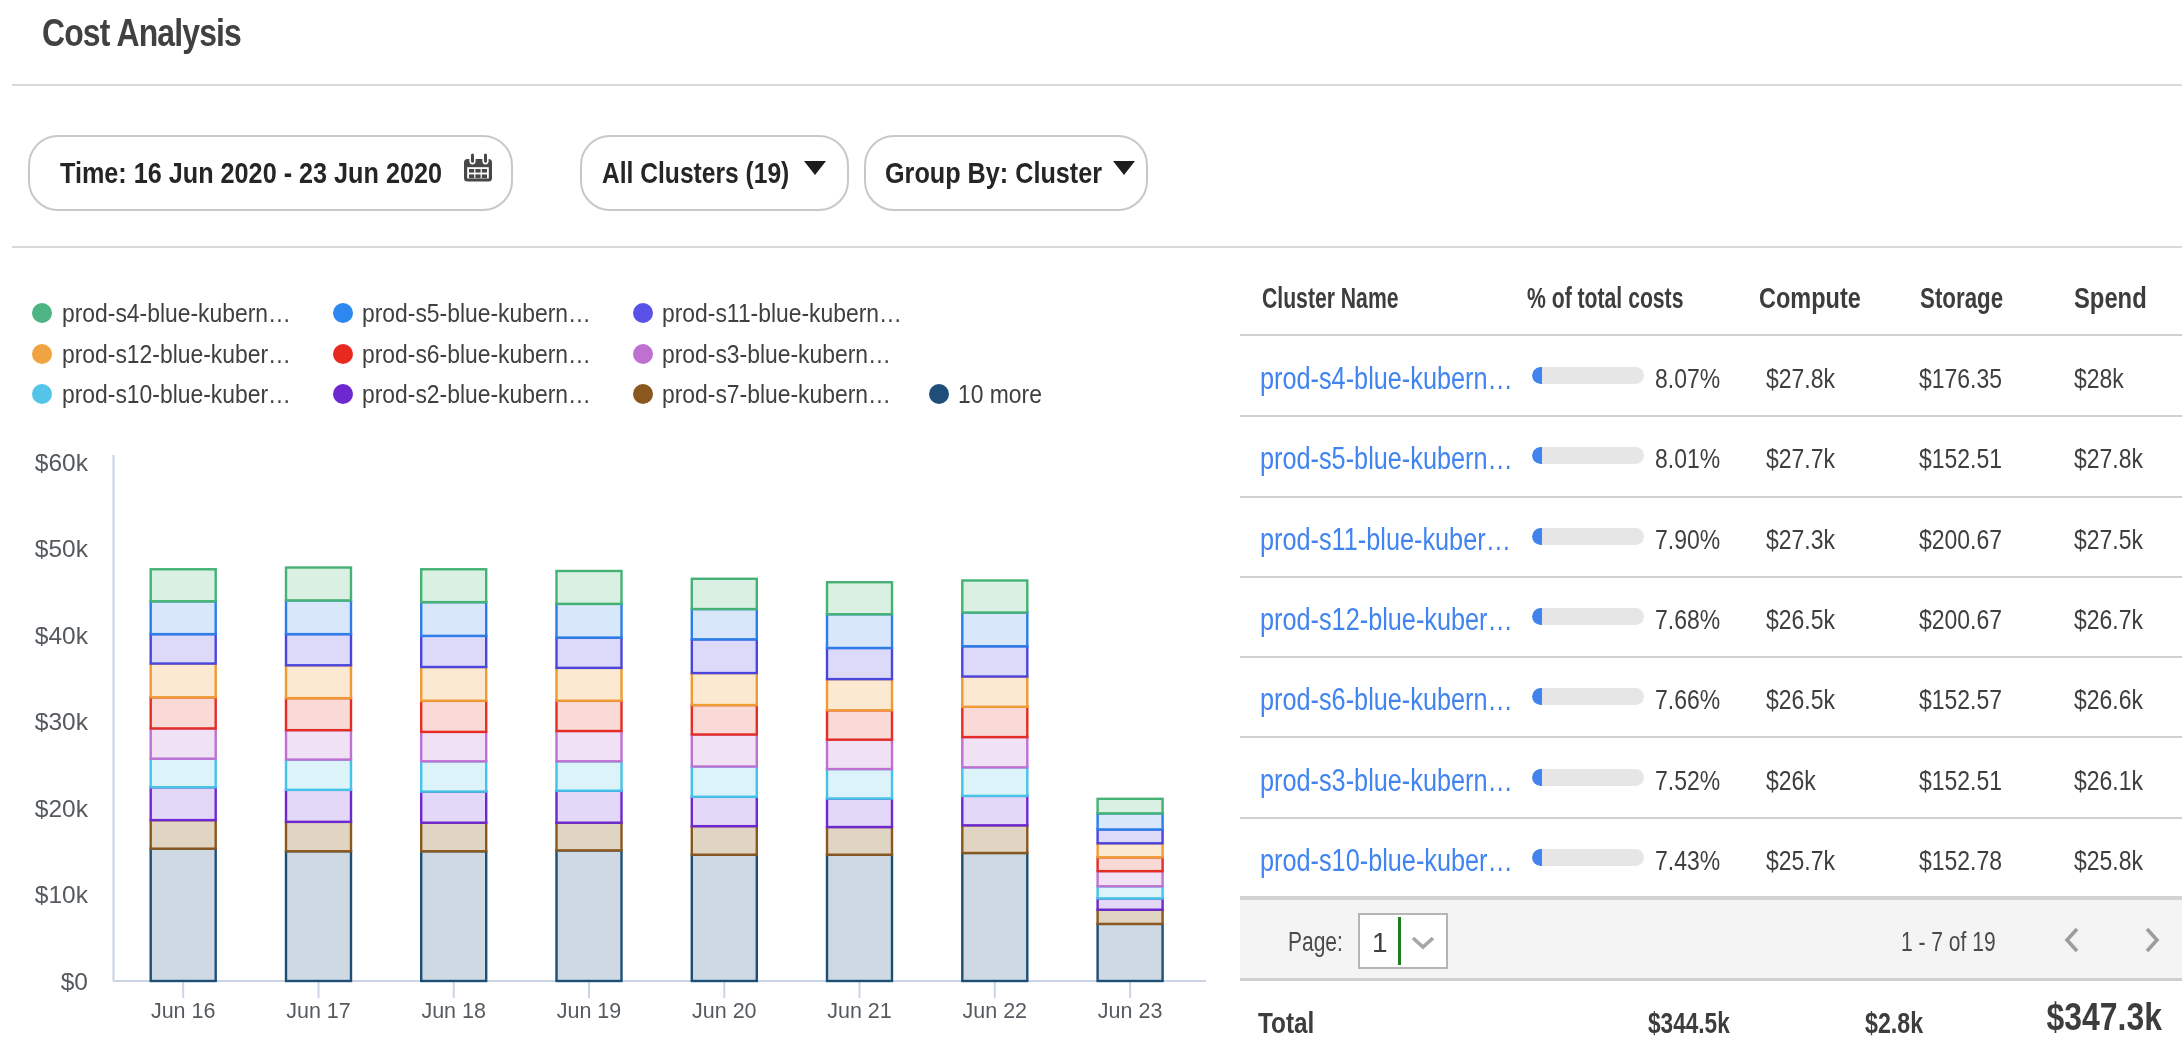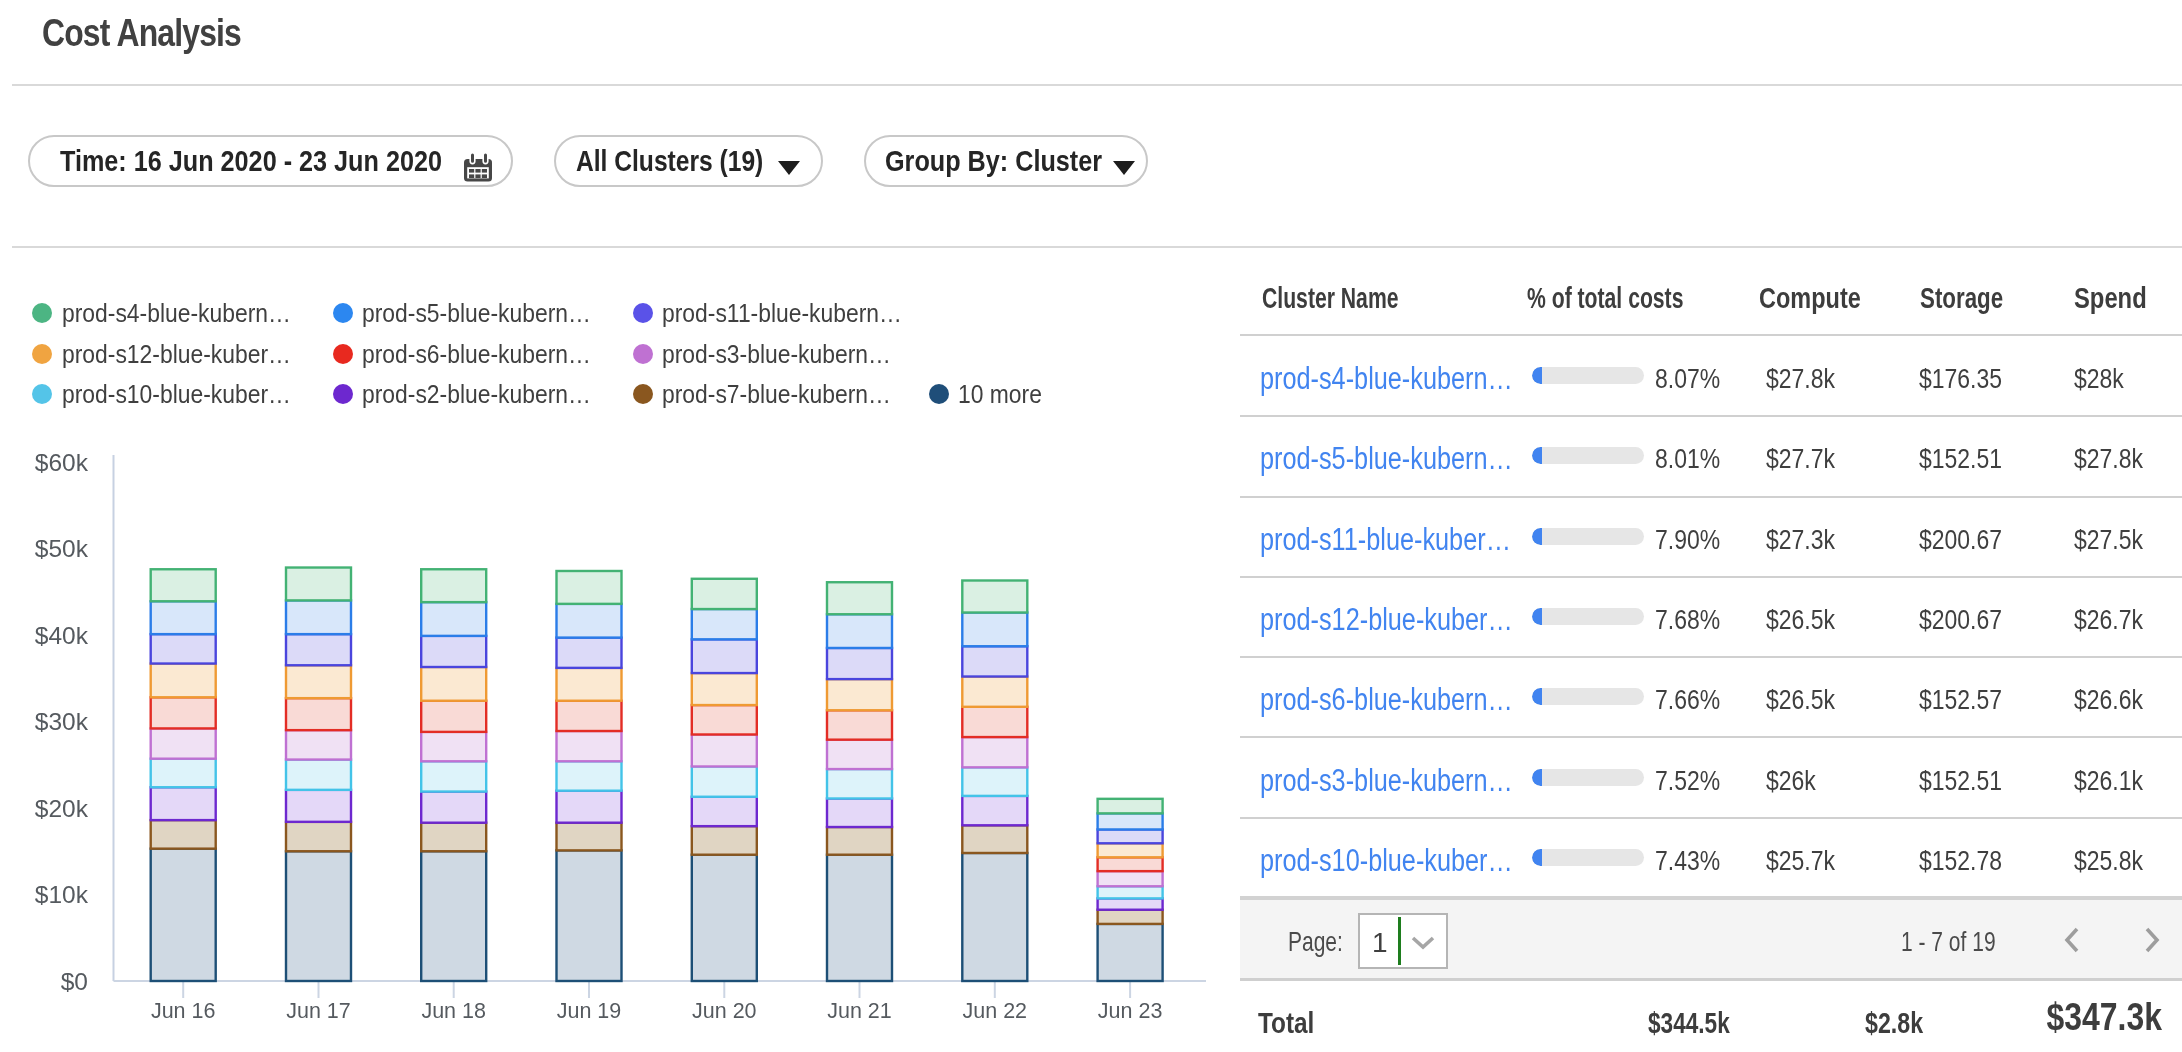--- a/index.html
+++ b/index.html
@@ -1,19 +1,19 @@
 <!DOCTYPE html>
 <html><head>
 <meta charset="utf-8">
 <style>
 * { margin:0; padding:0; box-sizing:border-box; }
 html,body { width:2182px; height:1052px; background:#ffffff; font-family:"Liberation Sans", sans-serif; position:relative; overflow:hidden; }
 .title { position:absolute; left:42px; top:12px; font-size:38px; font-weight:bold; color:#414141; letter-spacing:-1px; transform:scaleX(0.84); transform-origin:0 0; white-space:nowrap; }
 .hr { position:absolute; height:2px; background:#d9d9d9; }
-.pill { position:absolute; top:135px; height:52px; border:2px solid #c8c8c8; border-radius:30px; background:#fff; }
+.pill { position:absolute; top:135px; height:76px; border:2px solid #c8c8c8; border-radius:30px; background:#fff; }
 .ptext { position:absolute; font-size:30px; font-weight:bold; color:#252525; white-space:nowrap; transform:scaleX(0.84); transform-origin:0 50%; top:50%; margin-top:-17px; line-height:34px;}
 .tri { position:absolute; width:0; height:0; border-left:11px solid transparent; border-right:11px solid transparent; border-top:14px solid #1d1d1d; top:24px; }
 .ldot { position:absolute; width:20px; height:20px; border-radius:50%; }
 .ltxt { position:absolute; font-size:26px; color:#3f3f3f; white-space:nowrap; transform:scaleX(0.88); transform-origin:0 0; line-height:30px; }
 .chart { position:absolute; left:0; top:430px; }
 .axy { font-family:"Liberation Sans",sans-serif; font-size:24.5px; fill:#555a5f; }
 .axx { font-family:"Liberation Sans",sans-serif; font-size:21.5px; fill:#555a5f; }
 .th { position:absolute; font-size:29px; font-weight:bold; color:#3d3d3d; white-space:nowrap; transform:scaleX(0.77); transform-origin:0 0; line-height:30px;}
 .tlink { position:absolute; font-size:31px; color:#4184f0; white-space:nowrap; transform:scaleX(0.815); transform-origin:0 0; line-height:32px;}
 .tnum { position:absolute; font-size:28px; color:#3f3f3f; white-space:nowrap; transform:scaleX(0.82); transform-origin:0 0; line-height:30px;}
@@ -43,21 +43,21 @@
 <rect x="7" y="18" width="5.2" height="3.6" fill="#474747"></rect>
 <rect x="13.4" y="18" width="5.2" height="3.6" fill="#474747"></rect>
 <rect x="19.8" y="18" width="5.2" height="3.6" fill="#474747"></rect>
 <rect x="7" y="23.4" width="5.2" height="3.6" fill="#474747"></rect>
 <rect x="13.4" y="23.4" width="5.2" height="3.6" fill="#474747"></rect>
 <rect x="19.8" y="23.4" width="5.2" height="3.6" fill="#474747"></rect>
 <rect x="8.2" y="1.6" width="4.6" height="11" rx="2.3" fill="#474747" stroke="#ffffff" stroke-width="1.6"></rect>
 <rect x="21.2" y="1.6" width="4.6" height="11" rx="2.3" fill="#474747" stroke="#ffffff" stroke-width="1.6"></rect>
 </svg></span>
 </div>
-<div class="pill" style="left:554px;width:269px">
+<div class="pill" style="left:580px;width:269px">
   <span class="ptext" style="left:20px;transform:scaleX(0.82)">All Clusters (19)</span>
   <span class="tri" style="left:222px"></span>
 </div>
 <div class="pill" style="left:864px;width:284px">
   <span class="ptext" style="left:19px">Group By: Cluster</span>
   <span class="tri" style="left:247px"></span>
 </div>
 
 <div class="hr" style="left:12px;top:246px;width:2170px"></div>
 

